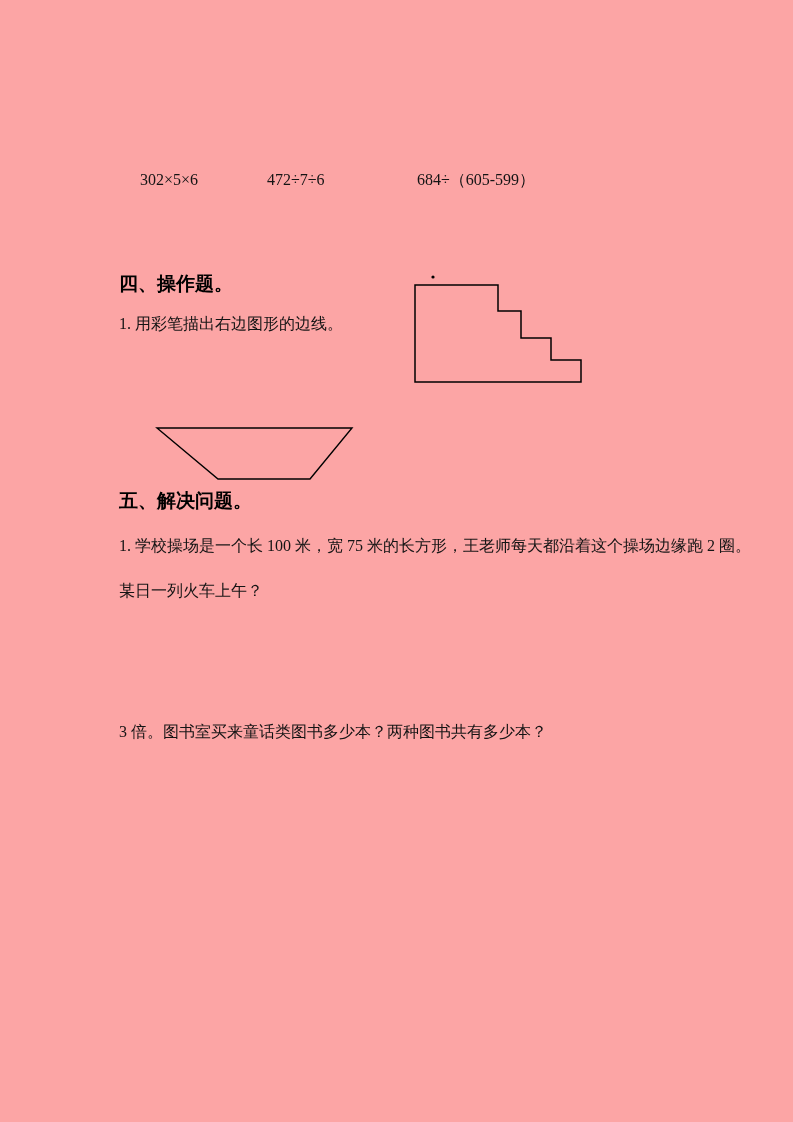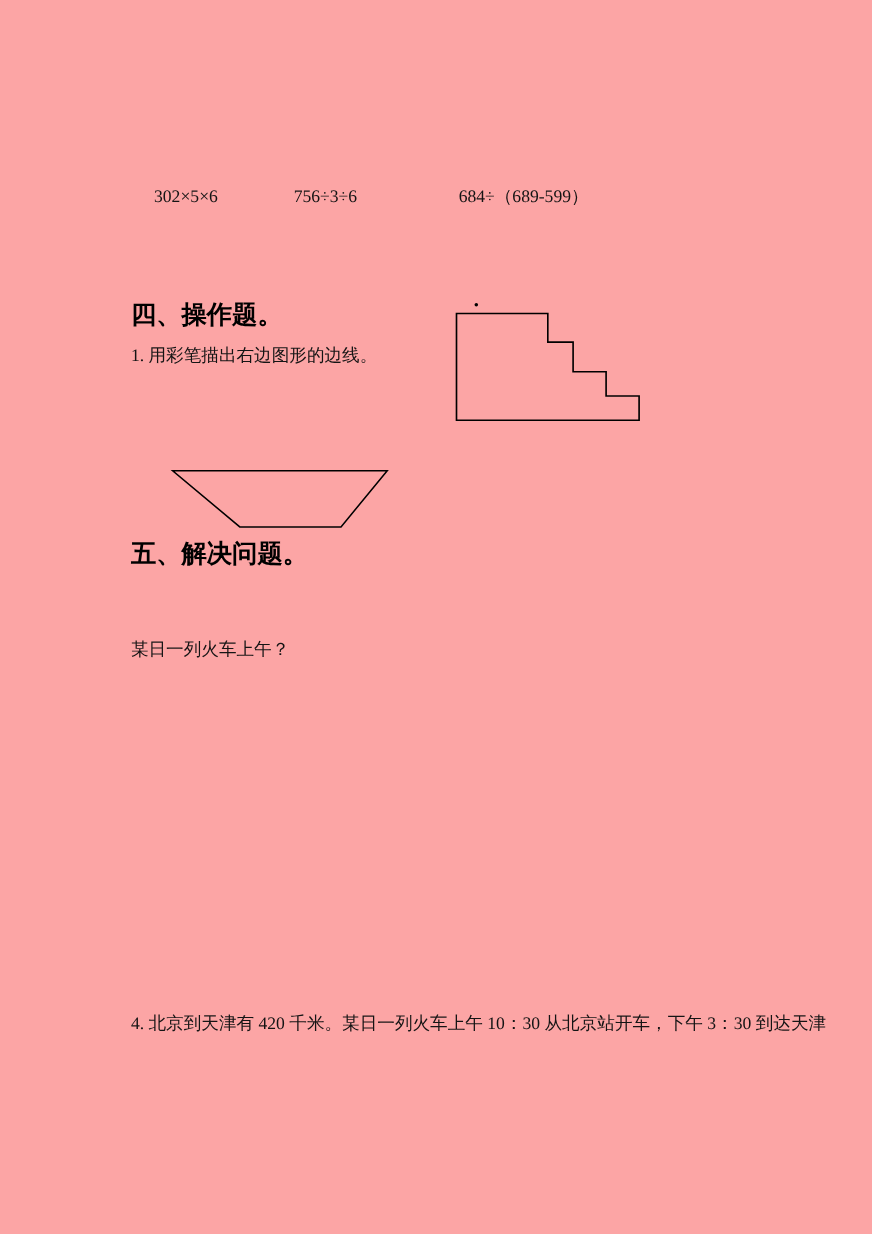--- a/index.html
+++ b/index.html
@@ -10,49 +10,50 @@
     background:#fca5a5;
     font-family:"Liberation Serif","DejaVu Serif",serif;
     color:#141414;
     overflow:hidden;
   }
   .abs { position:absolute; white-space:nowrap; line-height:1.25; }
   .body-text { font-size:16px; }
   .heading {
     font-family:"Liberation Sans","DejaVu Sans",sans-serif;
     font-weight:bold;
-    font-size:23px;
+    font-size:19px;
     color:#000;
   }
   svg { display:block; }
 </style>
 </head>
 <body>
 
 <div class="page">
 
   <span class="abs body-text" style="left:140px; top:170px;">302×5×6</span>
-  <span class="abs body-text" style="left:267px; top:170px;">756÷3÷6</span>
-  <span class="abs body-text" style="left:417px; top:170px;">684÷（689-599）</span>
+  <span class="abs body-text" style="left:267px; top:170px;">472÷7÷6</span>
+  <span class="abs body-text" style="left:417px; top:170px;">684÷（605-599）</span>
 
   <span class="abs heading" style="left:119px; top:272px;">四、操作题。</span>
 
   <span class="abs body-text" style="left:119px; top:314px;">1. 用彩笔描出右边图形的边线。</span>
 
   <svg class="abs" style="left:413px; top:274px;" width="170" height="112" viewBox="0 0 170 112">
     <circle cx="20" cy="3" r="1.6" fill="#000"></circle>
     <polygon points="2,11 85,11 85,37 108,37 108,64 138,64 138,86 168,86 168,108 2,108" fill="none" stroke="#000" stroke-width="1.5"></polygon>
   </svg>
 
 
   <svg class="abs" style="left:150px; top:424px;" width="210" height="62" viewBox="0 0 210 62">
     <polygon points="7,4 202,4 160,55 68,55" fill="none" stroke="#000" stroke-width="1.4"></polygon>
   </svg>
 
   <span class="abs heading" style="left:119px; top:489px;">五、解决问题。</span>
 
+  <span class="abs body-text" style="left:119px; top:536px;">1. 学校操场是一个长 100 米，宽 75 米的长方形，王老师每天都沿着这个操场边缘跑 2 圈。</span>
   <span class="abs body-text" style="left:119px; top:581px;">某日一列火车上午？</span>
 
+  <span class="abs body-text" style="left:119px; top:722px;">3 倍。图书室买来童话类图书多少本？两种图书共有多少本？</span>
 
 
-  <span class="abs body-text" style="left:119px; top:921px;">4. 北京到天津有 420 千米。某日一列火车上午 10：30 从北京站开车，下午 3：30 到达天津</span>
 
 </div>
 
 </body></html>

